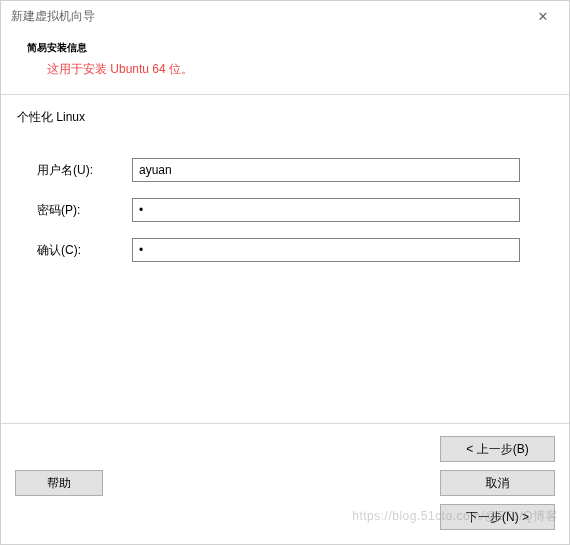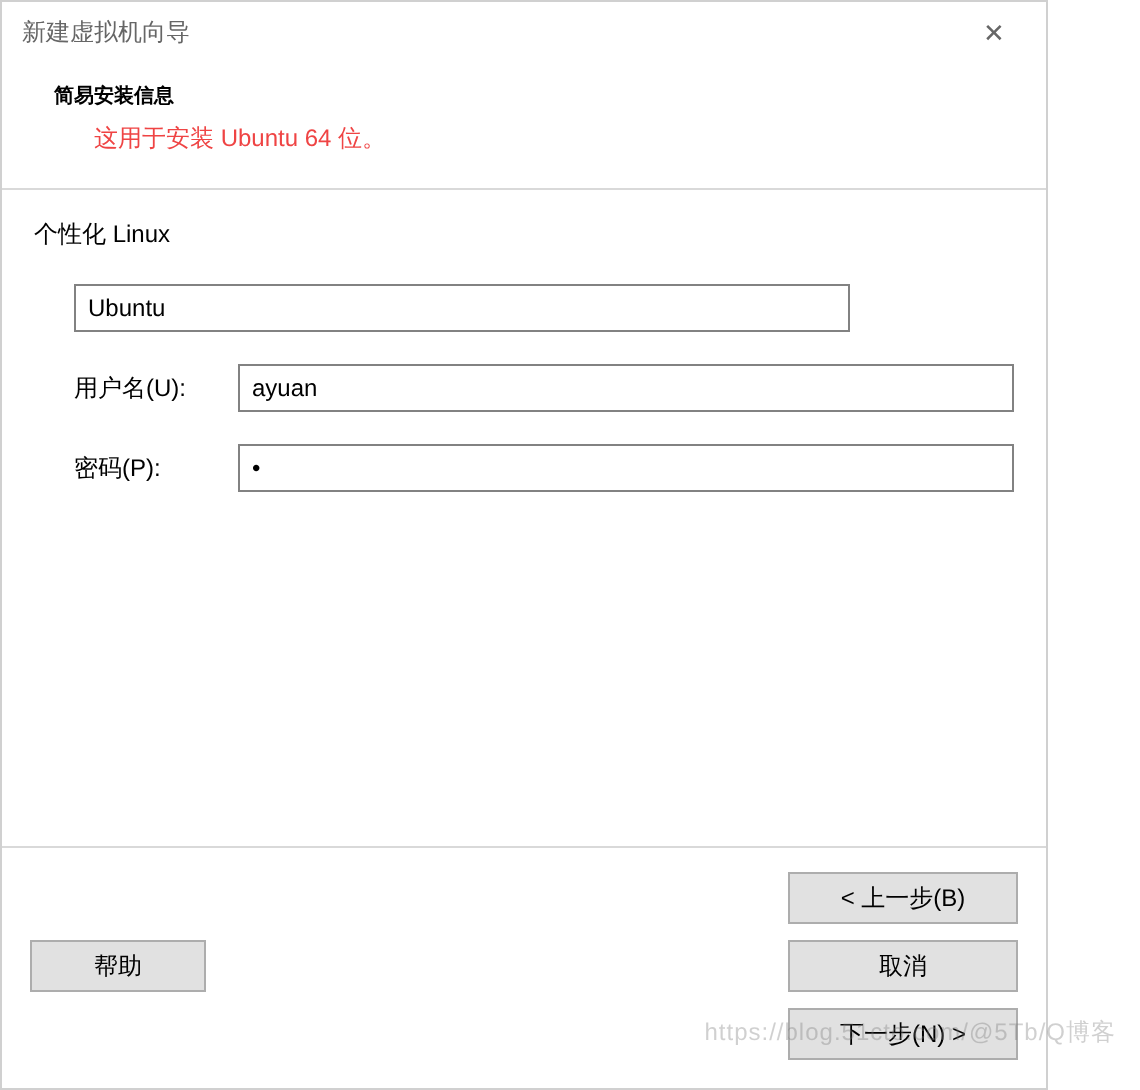--- a/index.html
+++ b/index.html
@@ -9,21 +9,21 @@
     }
     body {
       font-family: "Microsoft YaHei", "SimSun", sans-serif;
       font-size: 12px;
       background: #fff;
       width: 570px;
       height: 545px;
       overflow: hidden;
     }
     .window {
-      width: 524px;
+      width: 570px;
       height: 545px;
       border: 1px solid #d0d0d0;
       display: flex;
       flex-direction: column;
       background: #fff;
     }
     .titlebar {
       height: 30px;
       display: flex;
       align-items: center;
@@ -134,33 +134,36 @@
 
   <div class="header-section">
     <div class="header-title">简易安装信息</div>
     <div class="header-subtitle">这用于安装 Ubuntu 64 位。</div>
   </div>
 
   <div class="content">
     <div class="section-label">个性化 Linux</div>
 
     <div class="form-row">
-      <input type="text" class="form-input" value="Ubuntu" style="">
     </div>
 
     <div class="form-row">
       <div class="form-label">用户名(U):</div>
       <input type="text" class="form-input" value="ayuan" style="">
     </div>
 
     <div class="form-row">
       <div class="form-label">密码(P):</div>
       <input type="password" class="form-input" value="•" style="">
     </div>
 
+    <div class="form-row">
+      <div class="form-label">确认(C):</div>
+      <input type="password" class="form-input" value="•" style="">
+    </div>
   </div>
 
   <div class="footer">
     <div class="footer-left">
       <button class="btn">帮助</button>
     </div>
     <div class="footer-right">
       <button class="btn">&lt; 上一步(B)</button>
       <button class="btn">取消</button>
       <button class="btn">下一步(N) &gt;</button>

